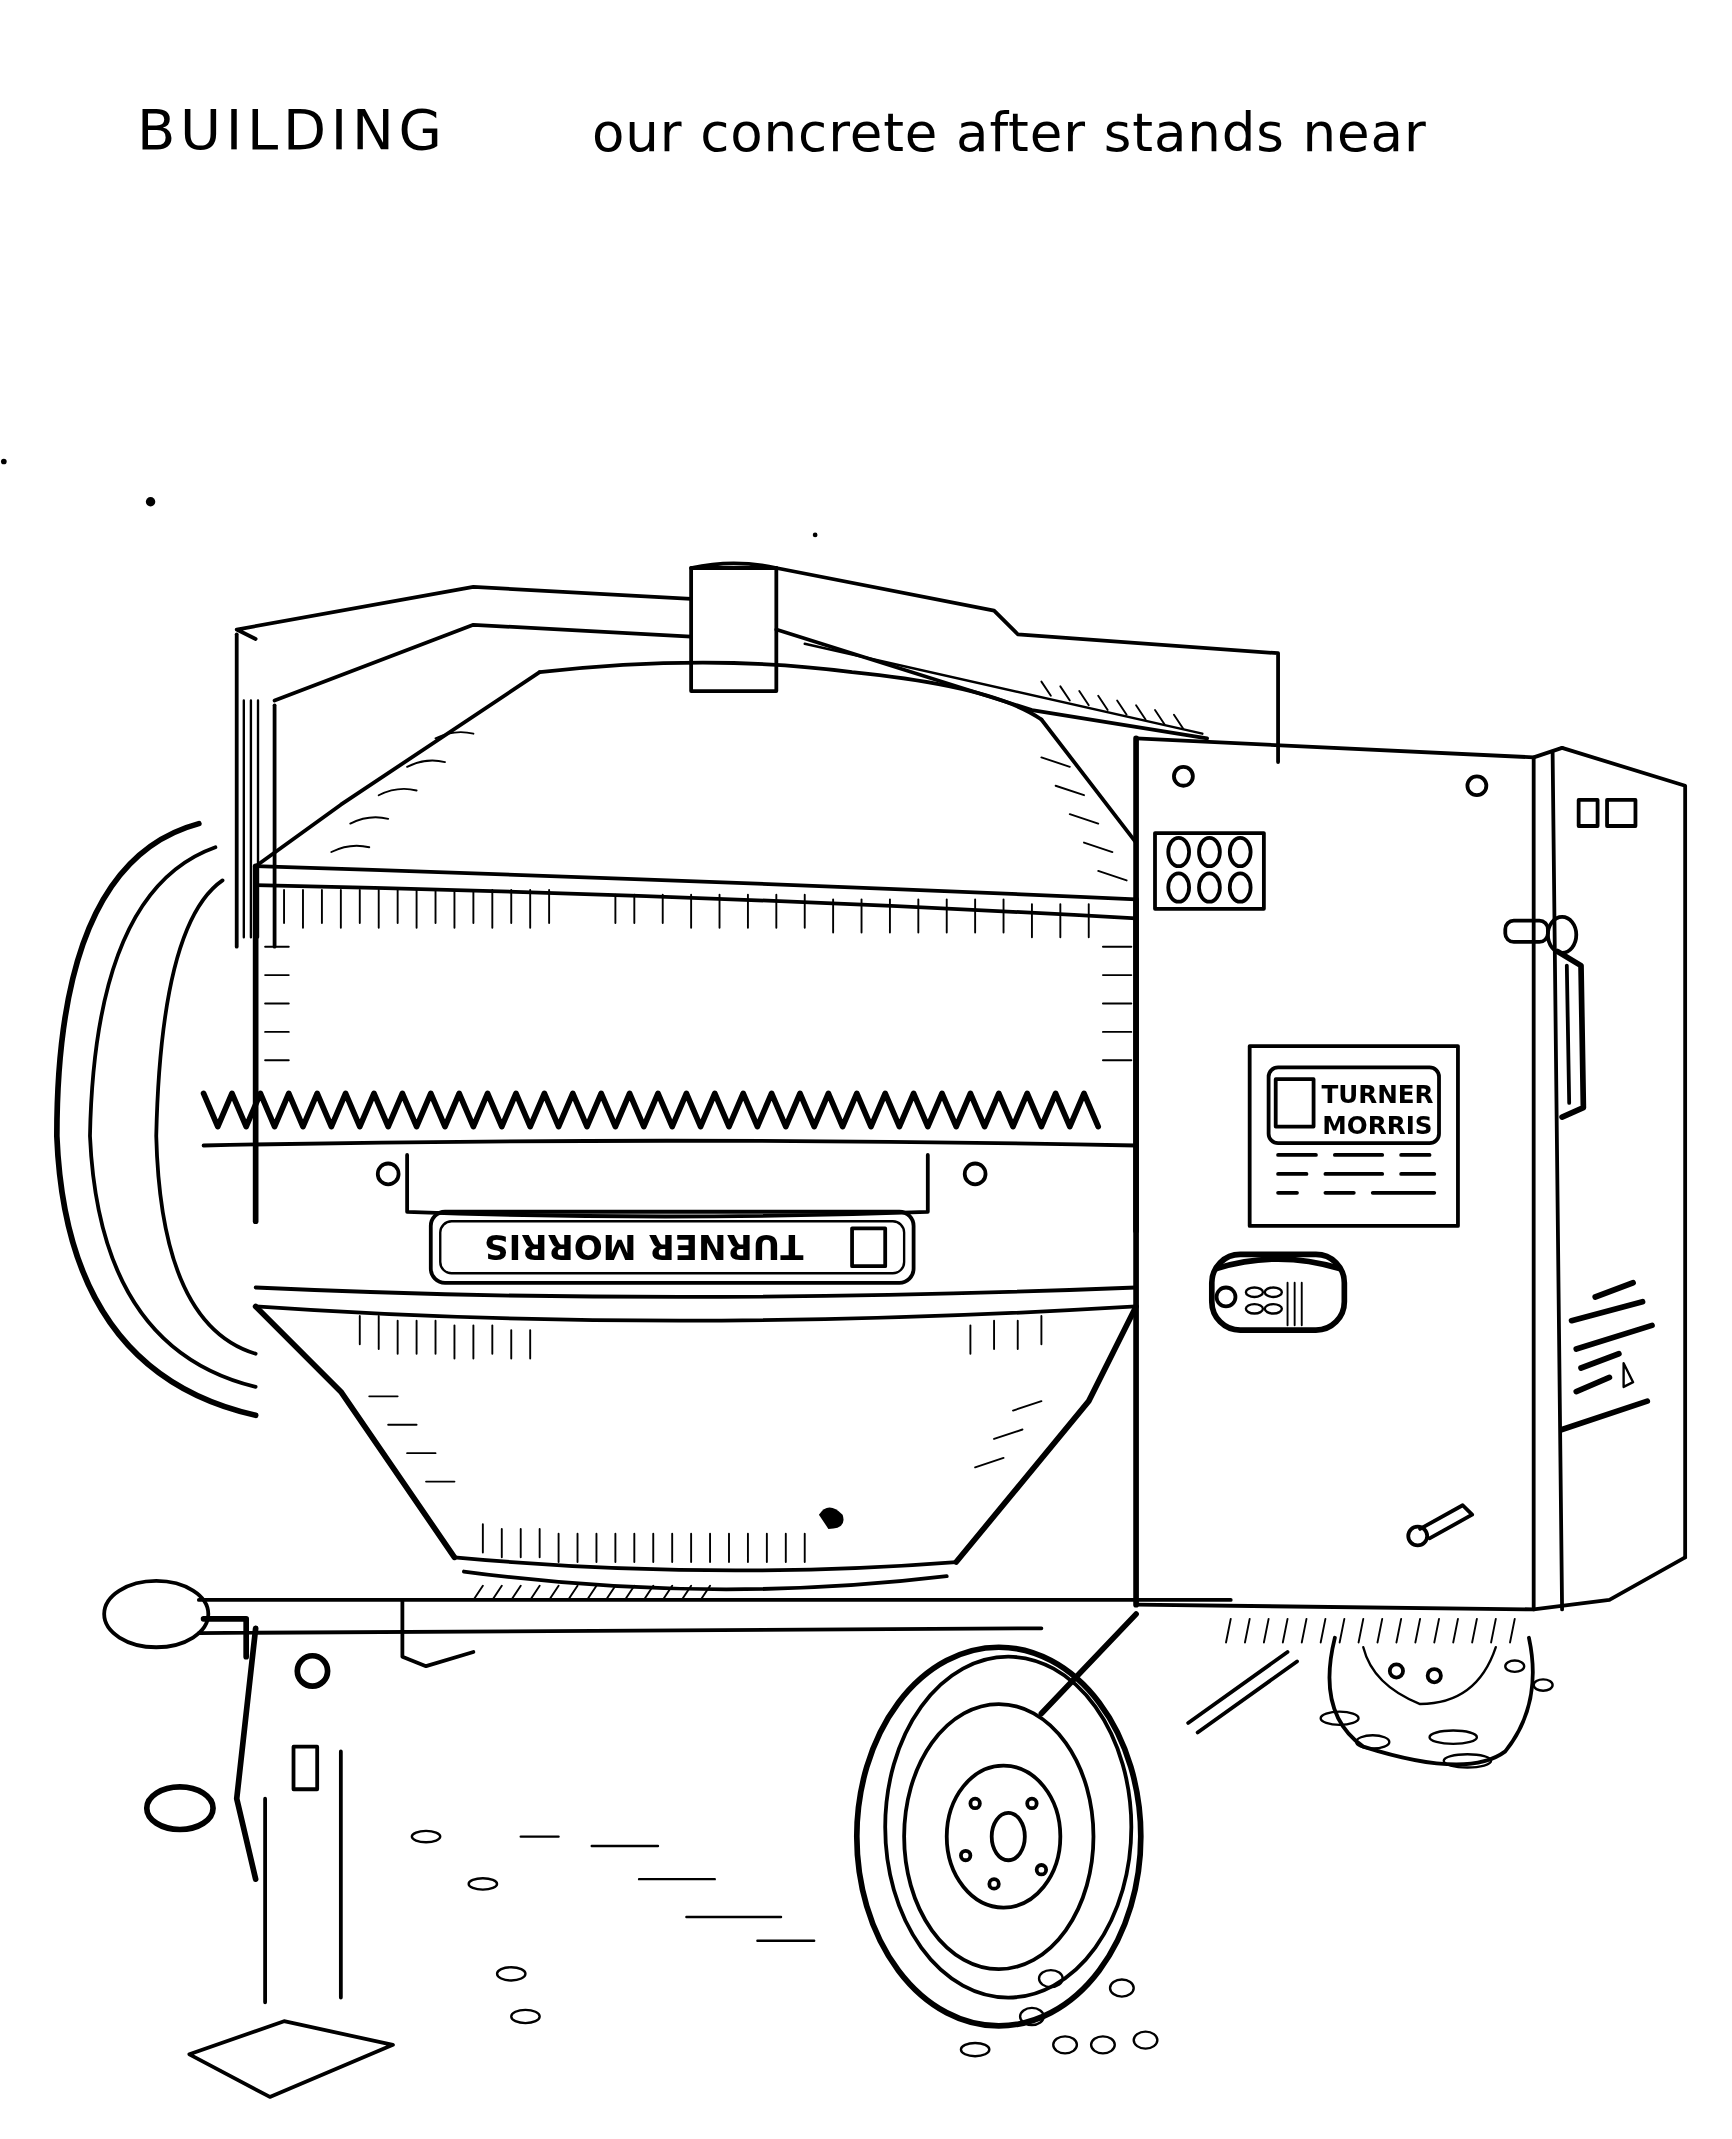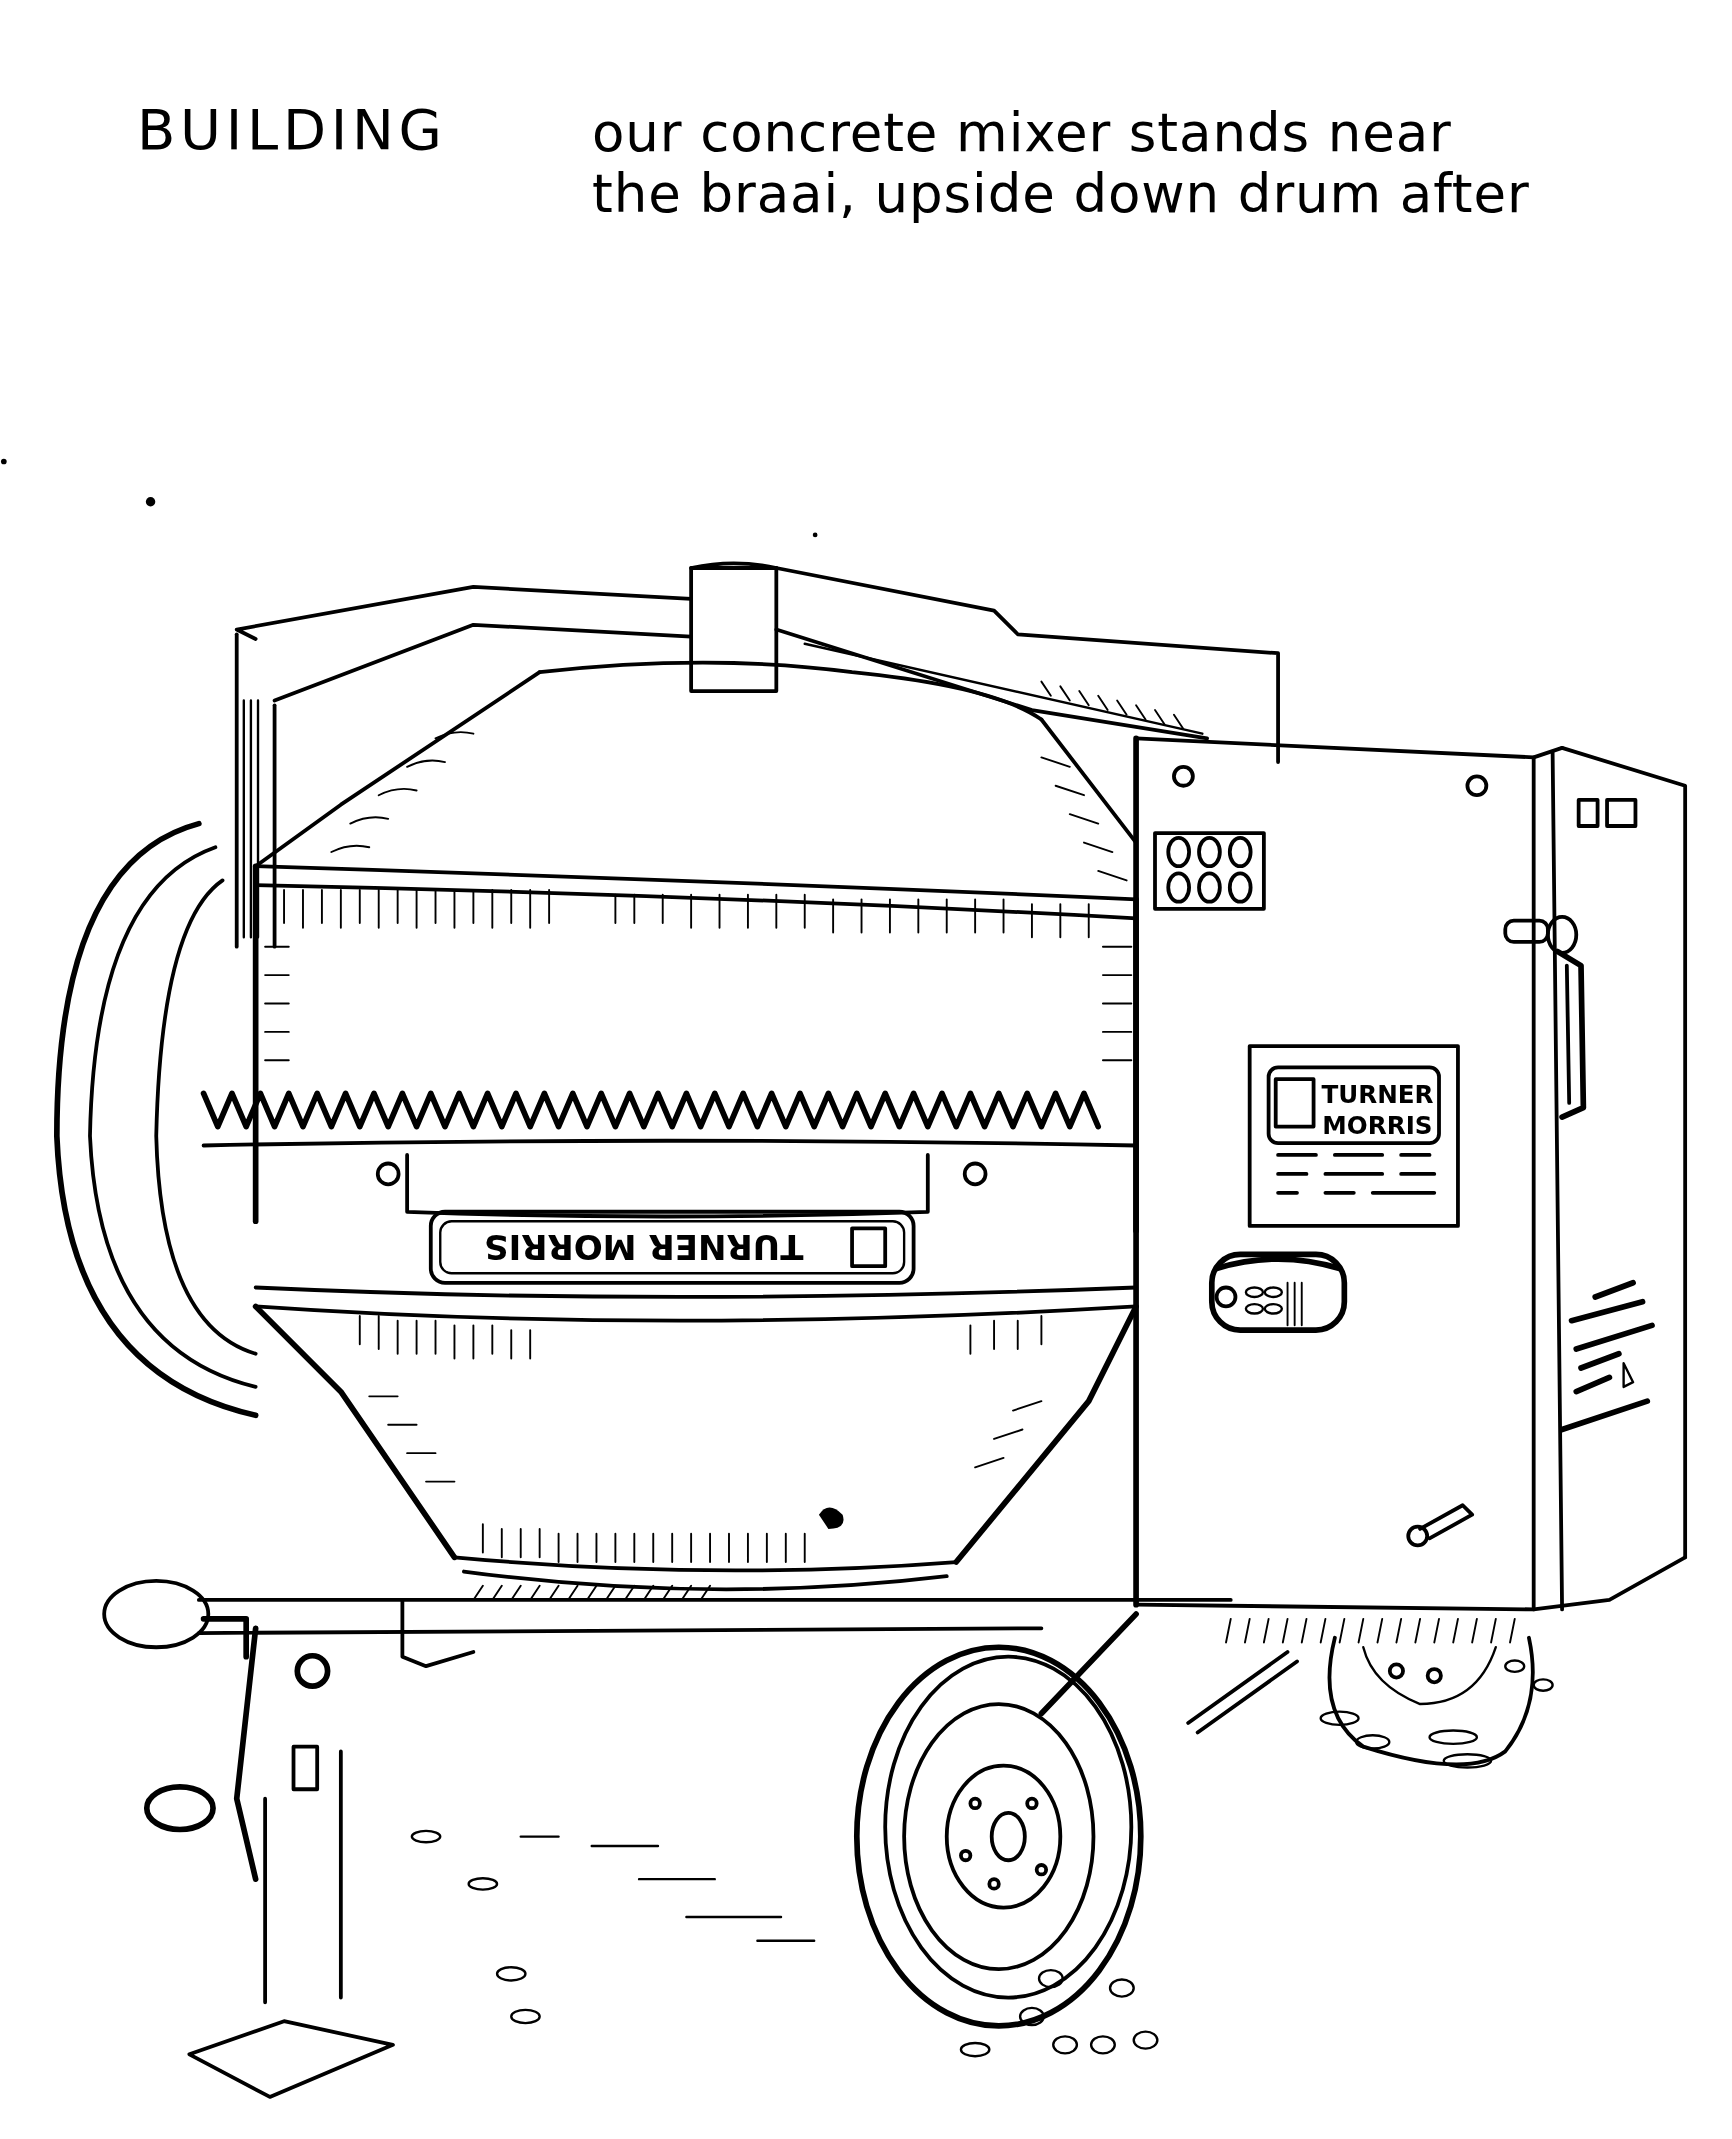--- a/index.html
+++ b/index.html
@@ -24,22 +24,21 @@
   .badge-text { font-family: "DejaVu Sans", sans-serif; font-weight: bold; fill: #000; }
 </style>
 </head>
 <body>
 
 <div class="page">
 
   <div class="hand title">BUILDING</div>
 
   <div class="hand caption">
-    <span>our concrete mixer stands near</span>
-    <span>the braai, upside down drum after</span>
+    <span>our concrete after stands near</span>
   </div>
 
   <svg class="sketch" width="1733" height="2140" viewBox="0 0 3661 4521">
 
     <circle cx="8" cy="975" r="6" fill="#000"></circle>
     <circle cx="318" cy="1060" r="10" fill="#000"></circle>
     <circle cx="1722" cy="1130" r="5" fill="#000"></circle>
 
     <g>
       <path class="ink med" d="M1460 1200 Q1550 1180 1640 1200"></path>

